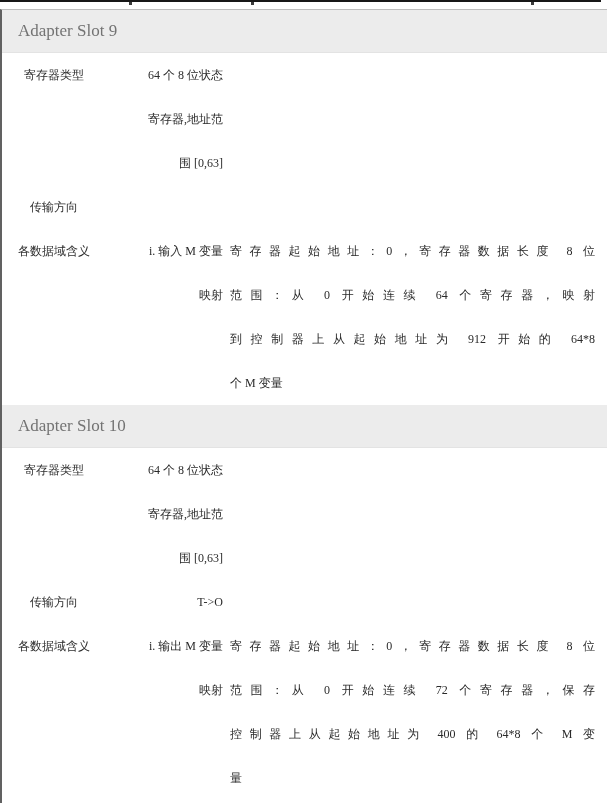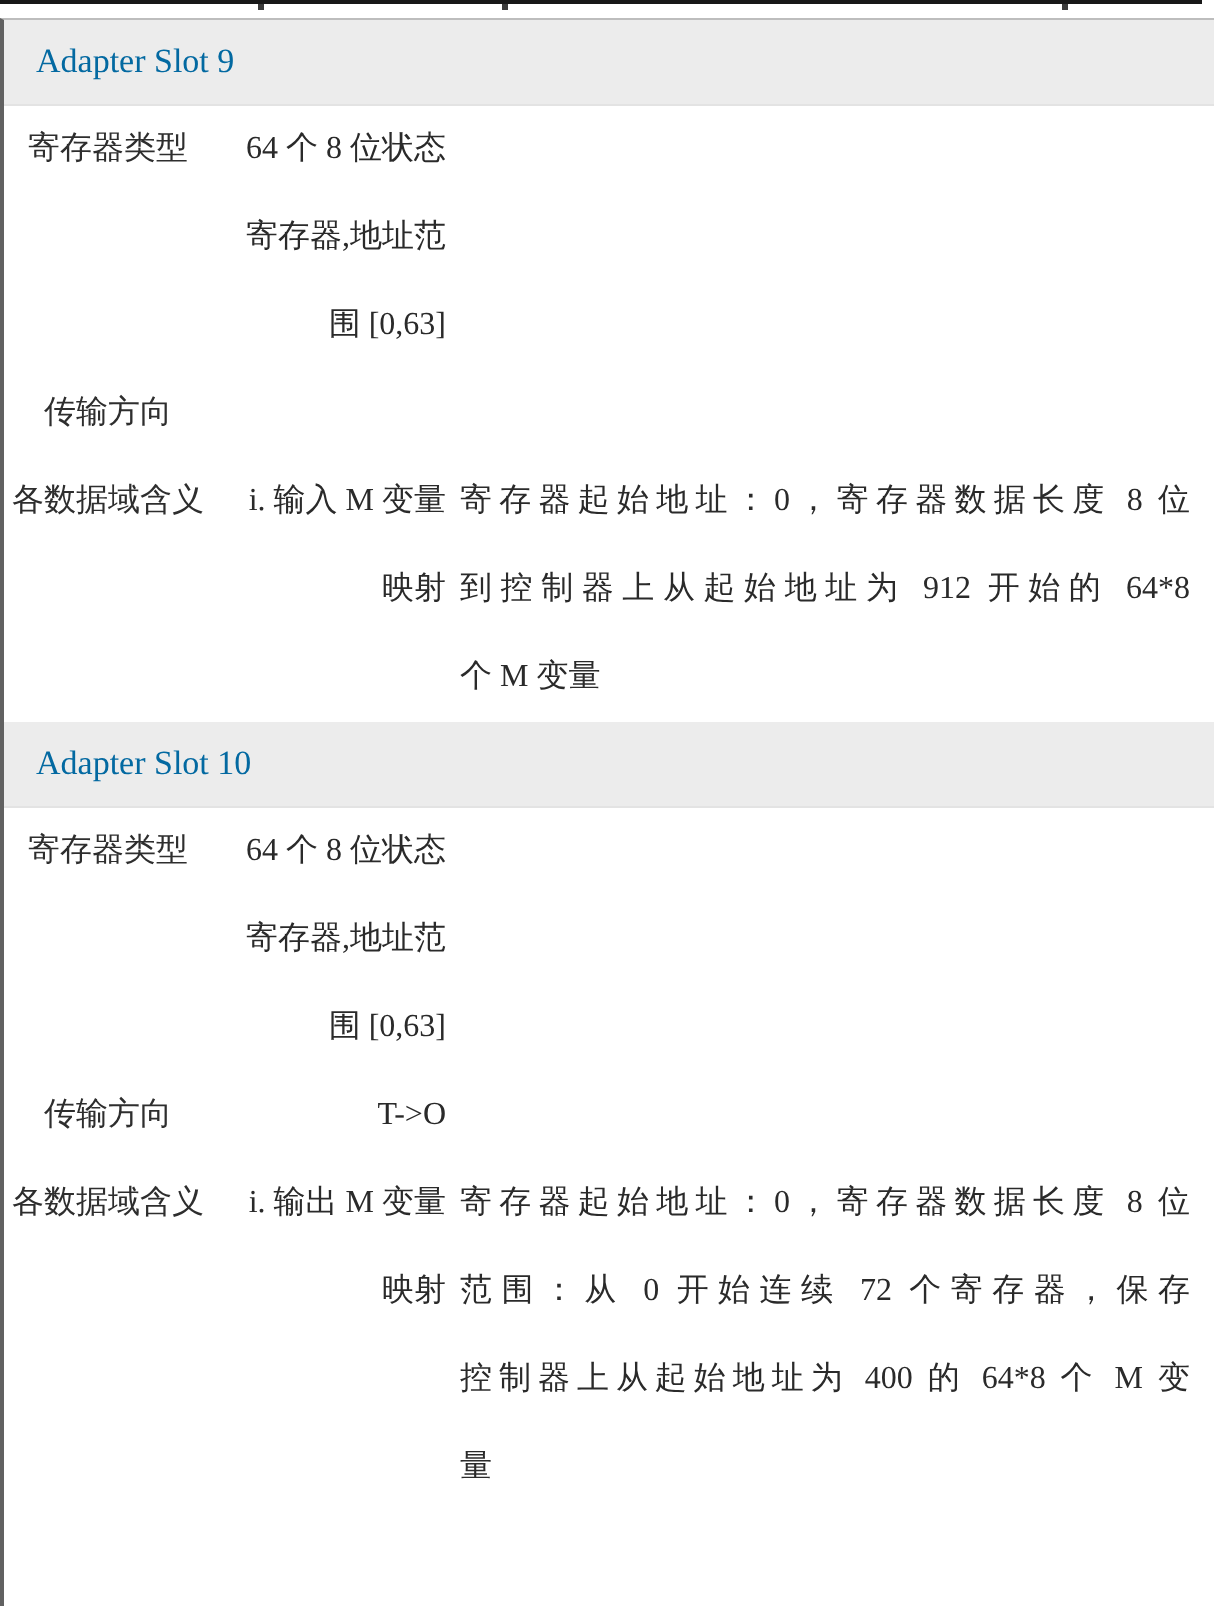--- a/index.html
+++ b/index.html
@@ -33,24 +33,24 @@
     border-left: 2px solid #616161;
     border-top: 1px solid #bdbdbd;
     background: #ffffff;
   }
   .band {
     height: 43px;
     background: #ececec;
     display: flex; align-items: center;
     padding-left: 16px;
     font-size: 17px;
-    color: #0369a1;
+    color: #737373;
     border-bottom: 1px solid #e3e3e3;
   }
-  .row { display: flex; align-items: flex-start; font-size: 16px; }
+  .row { display: flex; align-items: flex-start; font-size: 12px; }
   .c1 {
     flex: none; width: 104px;
     text-align: center;
     line-height: 44px;
     color: #2e2e2e;
     white-space: nowrap;
   }
   .c2 { flex: none; width: 117px; padding-left: 6px; }
   .c3 { flex: 1; min-width: 0; padding-left: 7px; padding-right: 12px; }
   .line { line-height: 44px; height: 44px; }
@@ -92,20 +92,21 @@
   </div>
 
   <div class="row">
     <div class="c1">各数据域含义</div>
     <div class="c2">
       <div class="line">i. 输入 M 变量</div>
       <div class="line wrap-indent">映射</div>
     </div>
     <div class="c3">
       <div class="line">寄存器起始地址：0，寄存器数据长度 8 位</div>
+      <div class="line">范围：从 0 开始连续 64 个寄存器，映射</div>
       <div class="line">到控制器上从起始地址为 912 开始的 64*8</div>
       <div class="line">个 M 变量</div>
     </div>
   </div>
 
   <div class="band">
     <span>Adapter Slot 10</span>
   </div>
 
   <div class="row">

